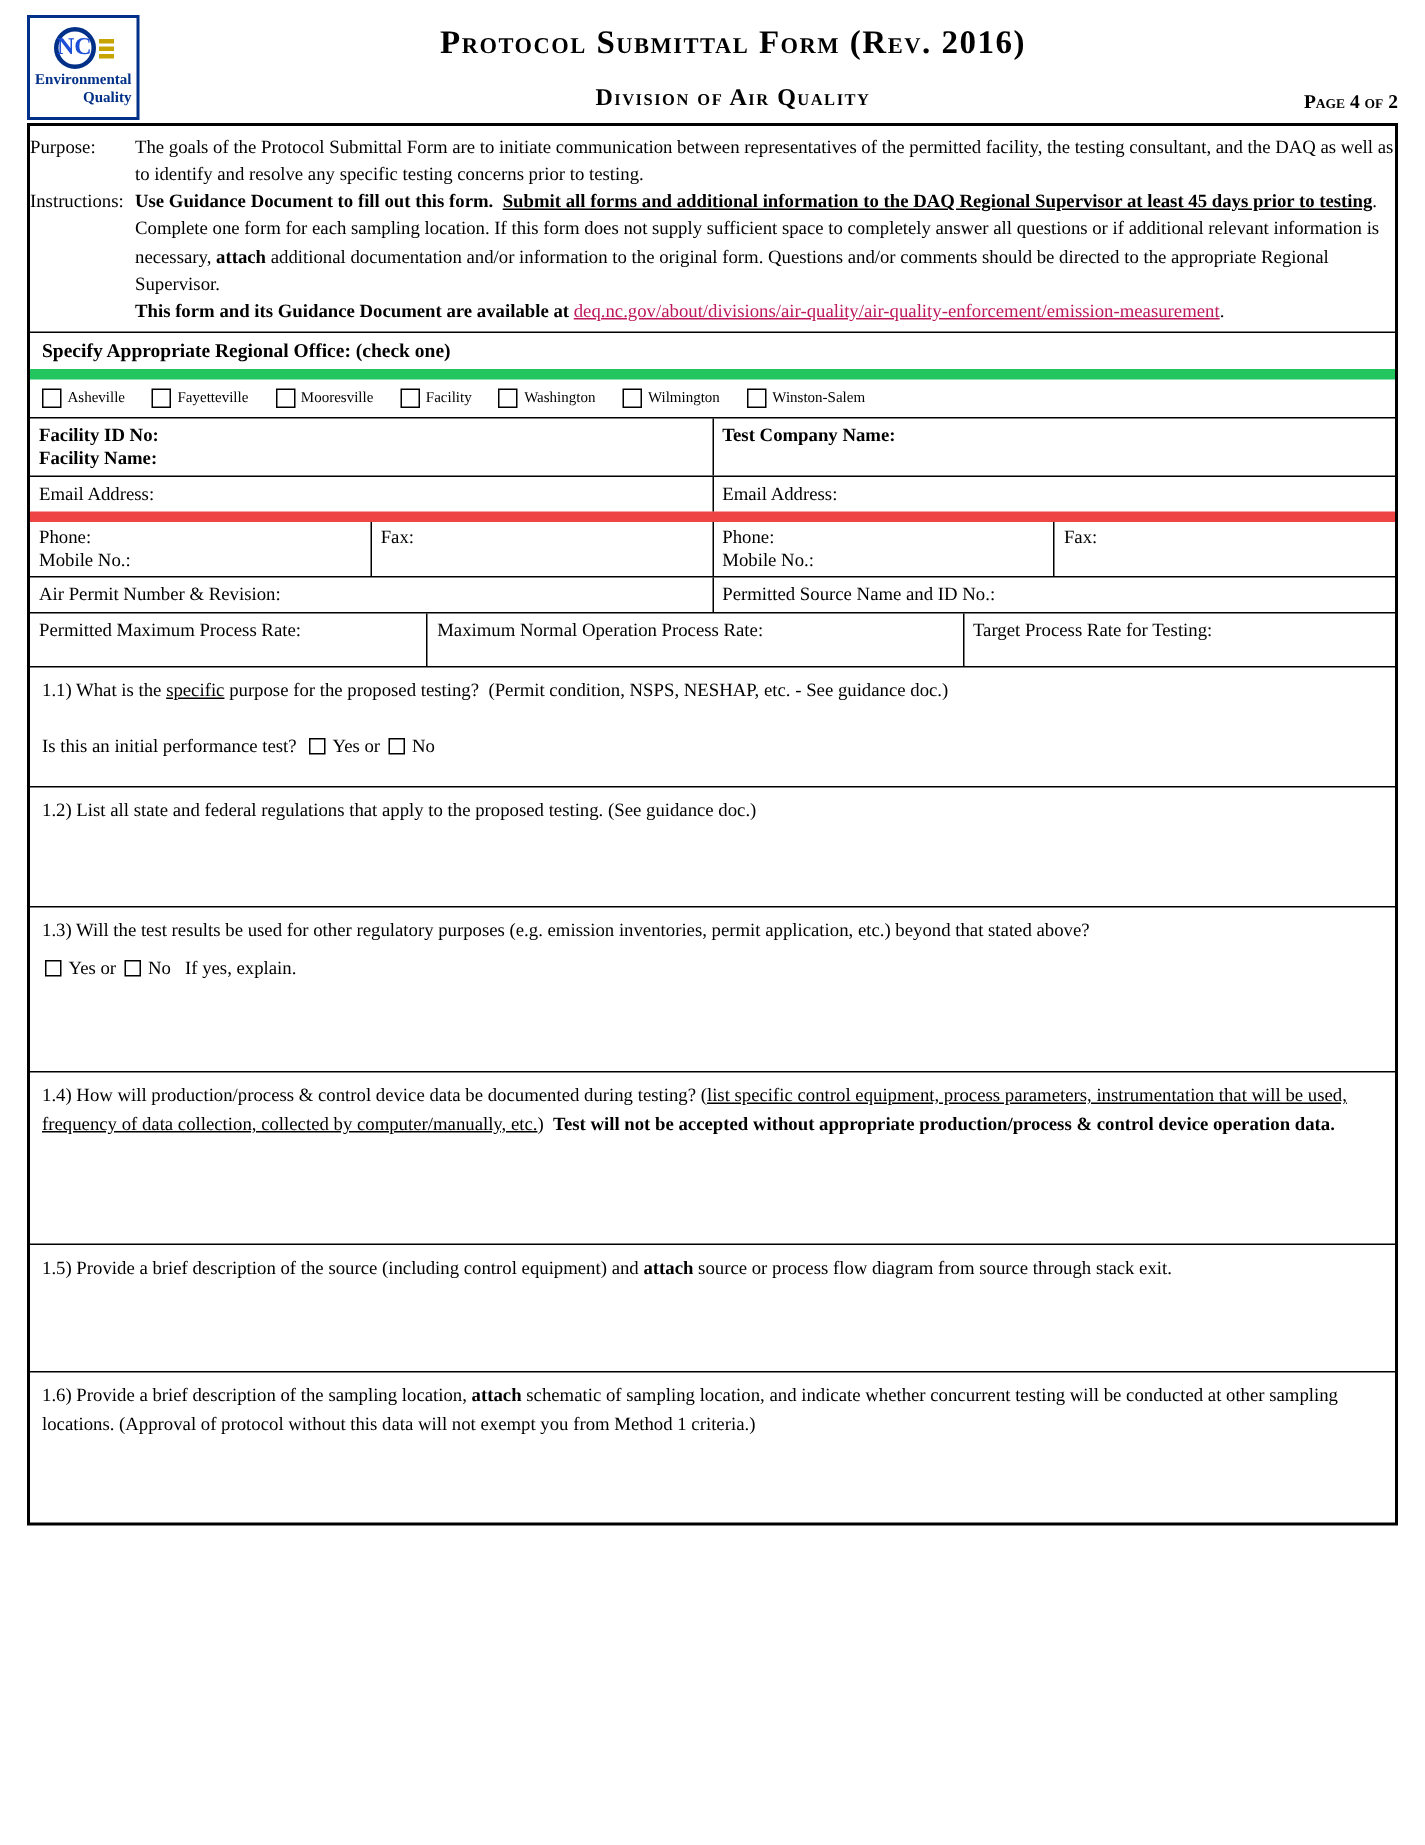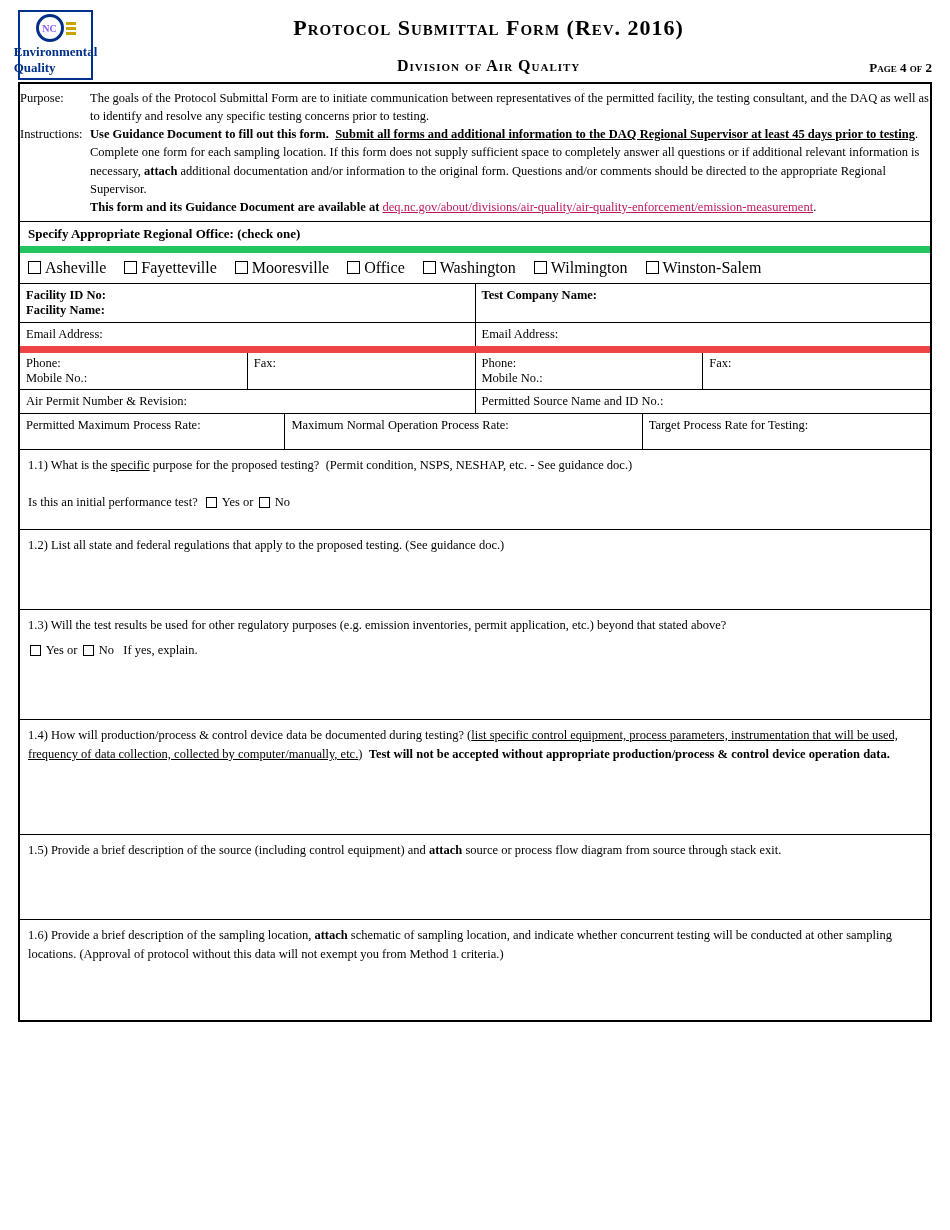--- a/index.html
+++ b/index.html
@@ -28,25 +28,25 @@
       display: flex;
       flex-direction: column;
       align-items: center;
       justify-content: center;
       color: #003087;
       font-weight: bold;
       font-size: 11px;
       text-align: center;
     }
     .logo-sub {
-      font-size: 13px;
+      font-size: 10px;
       color: #003087;
       margin-top: 2px;
       line-height: 1.2;
-      text-align: left;
+      text-align: right;
     }
     .title-block {
       flex: 1;
       text-align: center;
       padding-top: 5px;
     }
     .main-title {
       font-size: 22px;
       font-weight: bold;
       font-variant: small-caps;
@@ -93,21 +93,21 @@
       display: flex;
       align-items: center;
       border-bottom: 1px solid #000;
       padding: 6px 8px;
       gap: 18px;
     }
     .checkbox-item {
       display: flex;
       align-items: center;
       gap: 4px;
-      font-size: 16px;
+      font-size: 10px;
     }
     .checkbox-box {
       width: 13px;
       height: 13px;
       border: 1px solid #000;
       display: inline-block;
       flex-shrink: 0;
     }
 
     .two-col-row {
@@ -250,21 +250,21 @@
     }
   </style>
 </head>
 <body>
 
 <div class="header-area">
   <div class="logo-block">
     <div class="logo-img">
       <div style="display:flex;align-items:center;gap:2px;">
         <div style="width:28px;height:28px;border:3px solid #003087;border-radius:50%;display:flex;align-items:center;justify-content:center;">
-          <span style="font-size:10px;font-weight:bold;color:#8b5cf6;">NC</span>
+          <span style="font-size:16px;font-weight:bold;color:#1d4ed8;">NC</span>
         </div>
         <div style="display:flex;flex-direction:column;gap:2px;">
           <div style="width:10px;height:3px;background:#c8a400;"></div>
           <div style="width:10px;height:3px;background:#c8a400;"></div>
           <div style="width:10px;height:3px;background:#c8a400;"></div>
         </div>
       </div>
       <div class="logo-sub" style="white-space:pre-line;">Environmental
 Quality</div>
     </div>
@@ -315,21 +315,21 @@
     <div class="checkbox-item">
       <div class="checkbox-box"></div>
       <span>Fayetteville</span>
     </div>
     <div class="checkbox-item">
       <div class="checkbox-box"></div>
       <span>Mooresville</span>
     </div>
     <div class="checkbox-item">
       <div class="checkbox-box"></div>
-      <span>Office</span>
+      <span>Facility</span>
     </div>
     <div class="checkbox-item">
       <div class="checkbox-box"></div>
       <span>Washington</span>
     </div>
     <div class="checkbox-item">
       <div class="checkbox-box"></div>
       <span>Wilmington</span>
     </div>
     <div class="checkbox-item">

